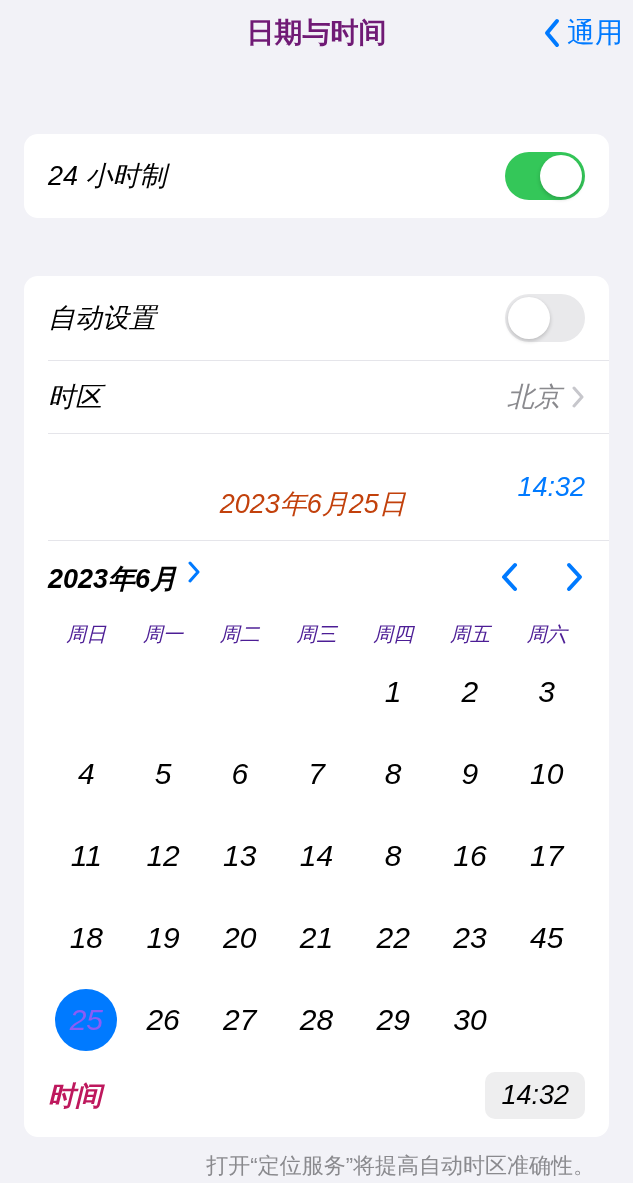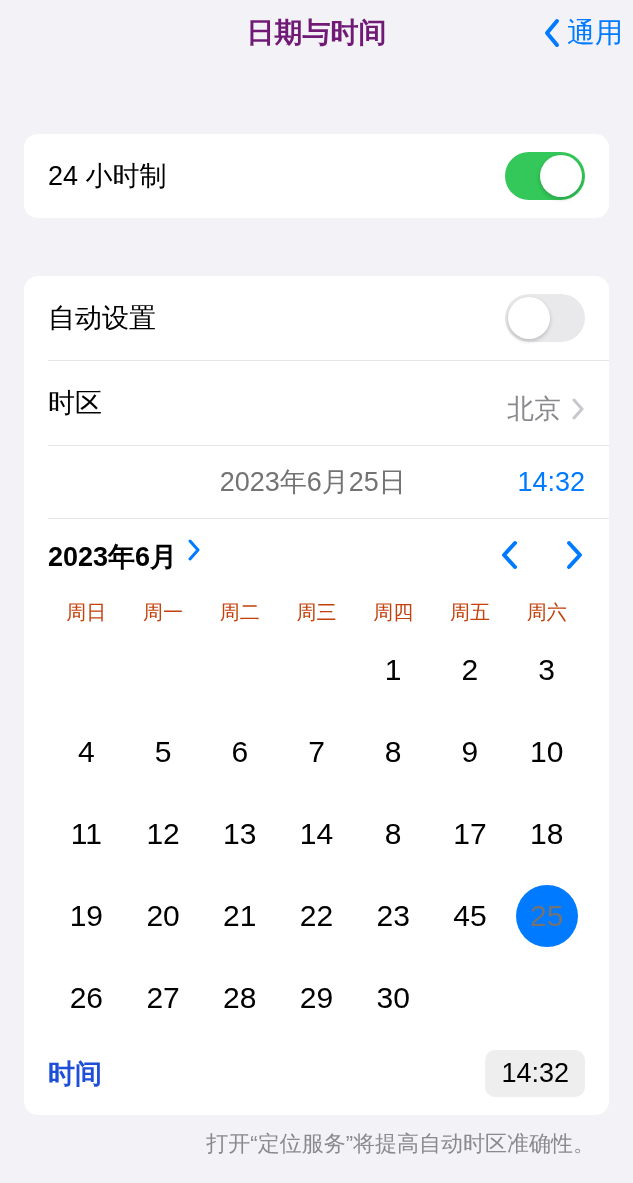--- a/index.html
+++ b/index.html
@@ -41,20 +41,21 @@
       transform: translateX(-50%);
       font-size: 28px;
       font-weight: 600;
       color: #701a75;
     }
     .section {
       background: #fff;
       border-radius: 14px;
       margin: 0 24px;
       overflow: hidden;
+      font-style: italic;
     }
     .section-first {
       margin-top: 68px;
     }
     .section-second {
       margin-top: 58px;
     }
     .row {
       display: flex;
       align-items: center;
@@ -105,34 +106,34 @@
     }
     .row-chevron {
       width: 14px;
       height: 22px;
       margin-left: 10px;
       flex-shrink: 0;
     }
     .row-with-chevron {
       display: flex;
       align-items: center;
-      margin-top: 12px;
     }
     .date-summary {
       display: flex;
       padding: 18px 24px;
       min-height: 72px;
       align-items: center;
     }
     .date-summary-date {
       flex: 1;
       text-align: center;
       font-size: 27px;
-      color: #737373;
+      color: #c2410c;
       padding-left: 60px;
+      margin-top: 34px;
     }
     .date-summary-time {
       font-size: 27px;
       color: #007aff;
     }
     .calendar-header {
       display: flex;
       padding: 20px 24px 18px 24px;
     }
     .month-label {
@@ -156,21 +157,21 @@
       cursor: pointer;
     }
     .weekday-row {
       display: grid;
       grid-template-columns: repeat(7, 1fr);
       padding: 6px 24px 12px 24px;
     }
     .weekday {
       text-align: center;
       font-size: 20px;
-      color: #c2410c;
+      color: #4c1d95;
       font-weight: 500;
     }
     .calendar-grid {
       display: grid;
       grid-template-columns: repeat(7, 1fr);
       padding: 0 24px 10px 24px;
       row-gap: 18px;
     }
     .day-cell {
       height: 64px;
@@ -189,33 +190,33 @@
       position: absolute;
       width: 62px;
       height: 62px;
       border-radius: 50%;
       background: #007aff;
       z-index: 0;
     }
     .day-selected span {
       position: relative;
       z-index: 1;
-      color: #737373;
+      color: #8b5cf6;
       font-weight: 500;
     }
     .time-row {
       display: flex;
       align-items: center;
       justify-content: space-between;
       padding: 10px 24px 18px 24px;
     }
     .time-label {
       font-size: 27px;
       font-weight: 600;
-      color: #1d4ed8;
+      color: #be185d;
     }
     .time-value {
       font-size: 27px;
       color: #000;
       background: #eeeeef;
       padding: 8px 16px;
       border-radius: 10px;
     }
     .footer-note {
       padding: 14px 38px;
@@ -305,20 +306,21 @@
       <div class="day-cell">6</div>
       <div class="day-cell">7</div>
       <div class="day-cell">8</div>
       <div class="day-cell">9</div>
       <div class="day-cell">10</div>
       <div class="day-cell">11</div>
       <div class="day-cell">12</div>
       <div class="day-cell">13</div>
       <div class="day-cell">14</div>
       <div class="day-cell">8</div>
+      <div class="day-cell">16</div>
       <div class="day-cell">17</div>
       <div class="day-cell">18</div>
       <div class="day-cell">19</div>
       <div class="day-cell">20</div>
       <div class="day-cell">21</div>
       <div class="day-cell">22</div>
       <div class="day-cell">23</div>
       <div class="day-cell">45</div>
       <div class="day-cell day-selected">
         <span>25</span>

